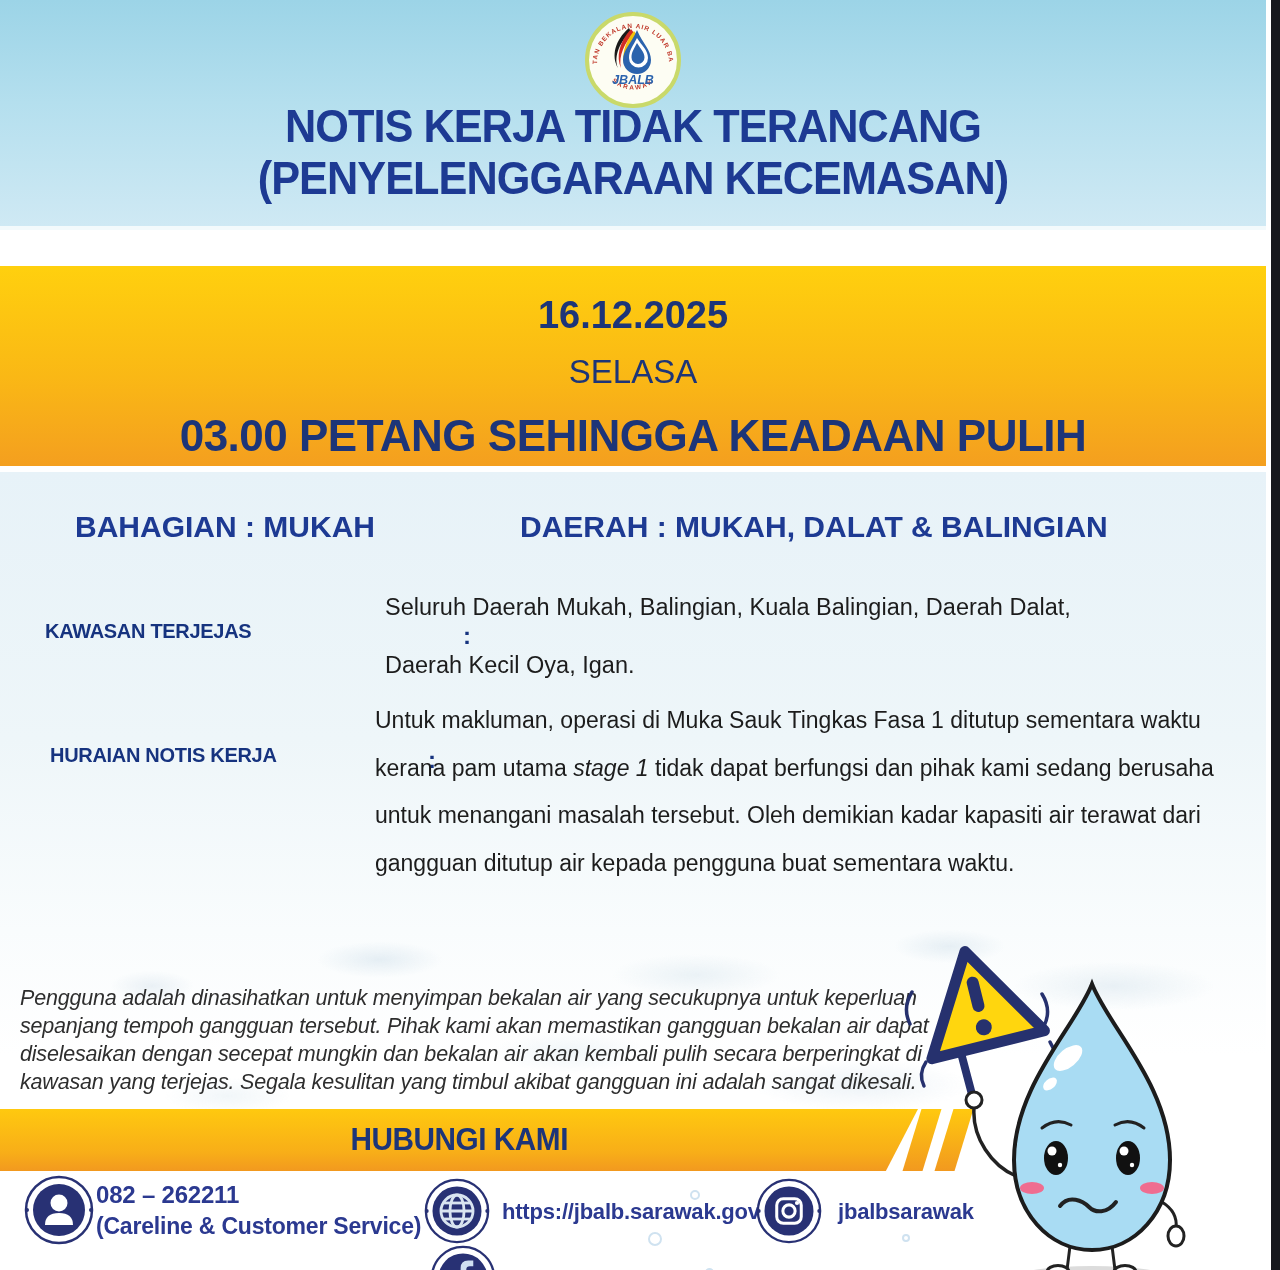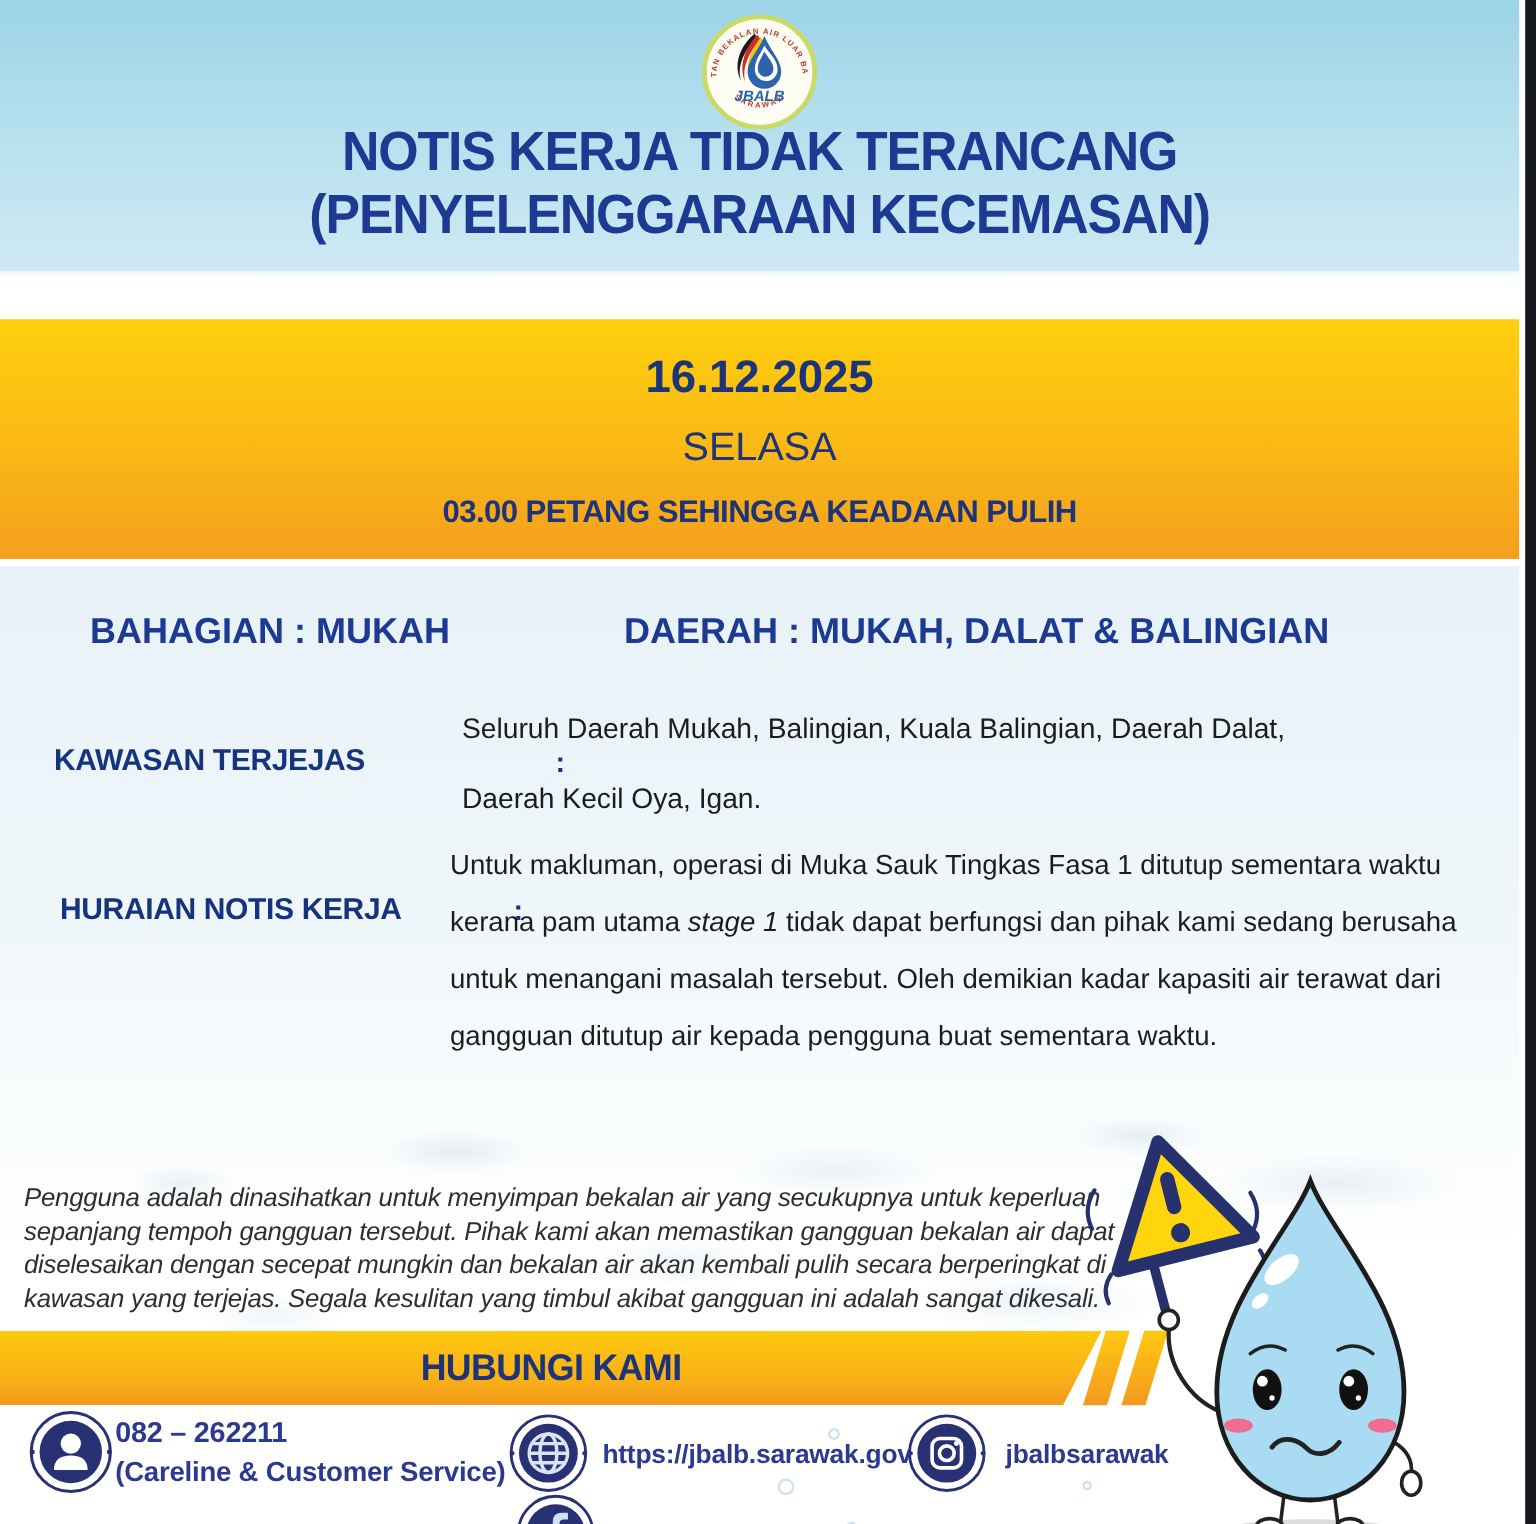--- a/index.html
+++ b/index.html
@@ -20,32 +20,32 @@
   .title-line { font-size:46px; font-weight:bold; color:#1d3a93; letter-spacing:-1px;
                 transform:scaleX(.94); transform-origin:center; line-height:52px; }
 
   .gap-white { width:1266px; height:4px; background:#f3fafc; }
 
   
   .schedule { width:1266px; height:200px; background:linear-gradient(180deg,#ffd00e 0%, #fab815 55%, #f49f1f 100%);
               text-align:center; color:#1d3578; }
   .schedule .date { padding-top:28px; font-size:38px; font-weight:bold; letter-spacing:0;margin-top:36px; }
   .schedule .day  { margin-top:16px; font-size:33px; font-weight:normal; }
-  .schedule .time { margin-top:20px; font-size:26px; font-weight:bold; letter-spacing:-.5px; }
+  .schedule .time { margin-top:20px; font-size:44px; font-weight:bold; letter-spacing:-.5px; }
   .gap2 { width:1266px; height:6px; background:#ffffff; }
 
   
   .info { position:relative; width:1266px; height:834px;
           background:linear-gradient(180deg,#e7f2f8 0%, #eef6f9 32%, #f9fcfd 55%, #ffffff 70%); }
 
   .region-row { position:absolute; top:38px; left:0; width:100%; }
   .region-bahagian { position:absolute; left:75px; top:0; font-size:30px; font-weight:bold; color:#1d3a93; }
   .region-daerah   { position:absolute; left:520px; top:0; font-size:30px; font-weight:bold; color:#1d3a93; }
 
-  .label { font-size:25px; font-weight:bold; color:#16337f; letter-spacing:-.3px; }
+  .label { font-size:20px; font-weight:bold; color:#16337f; letter-spacing:-.3px; }
   .colon { font-size:24px; font-weight:bold; color:#16337f; }
 
   .kawasan-label { position:absolute; left:45px; top:148px; }
   .kawasan-colon { position:absolute; left:463px; top:150px; }
   .kawasan-body  { position:absolute; left:385px; top:118px; width:760px; font-size:23.5px; color:#1c1c1c; }
   .kawasan-body .bline { height:58px; line-height:34px; }
 
   .huraian-label { position:absolute; left:50px; top:272px; }
   .huraian-colon { position:absolute; left:428px; top:274px; }
   .huraian-body  { position:absolute; left:375px; top:232px; width:830px; font-size:23px; color:#1c1c1c; }

